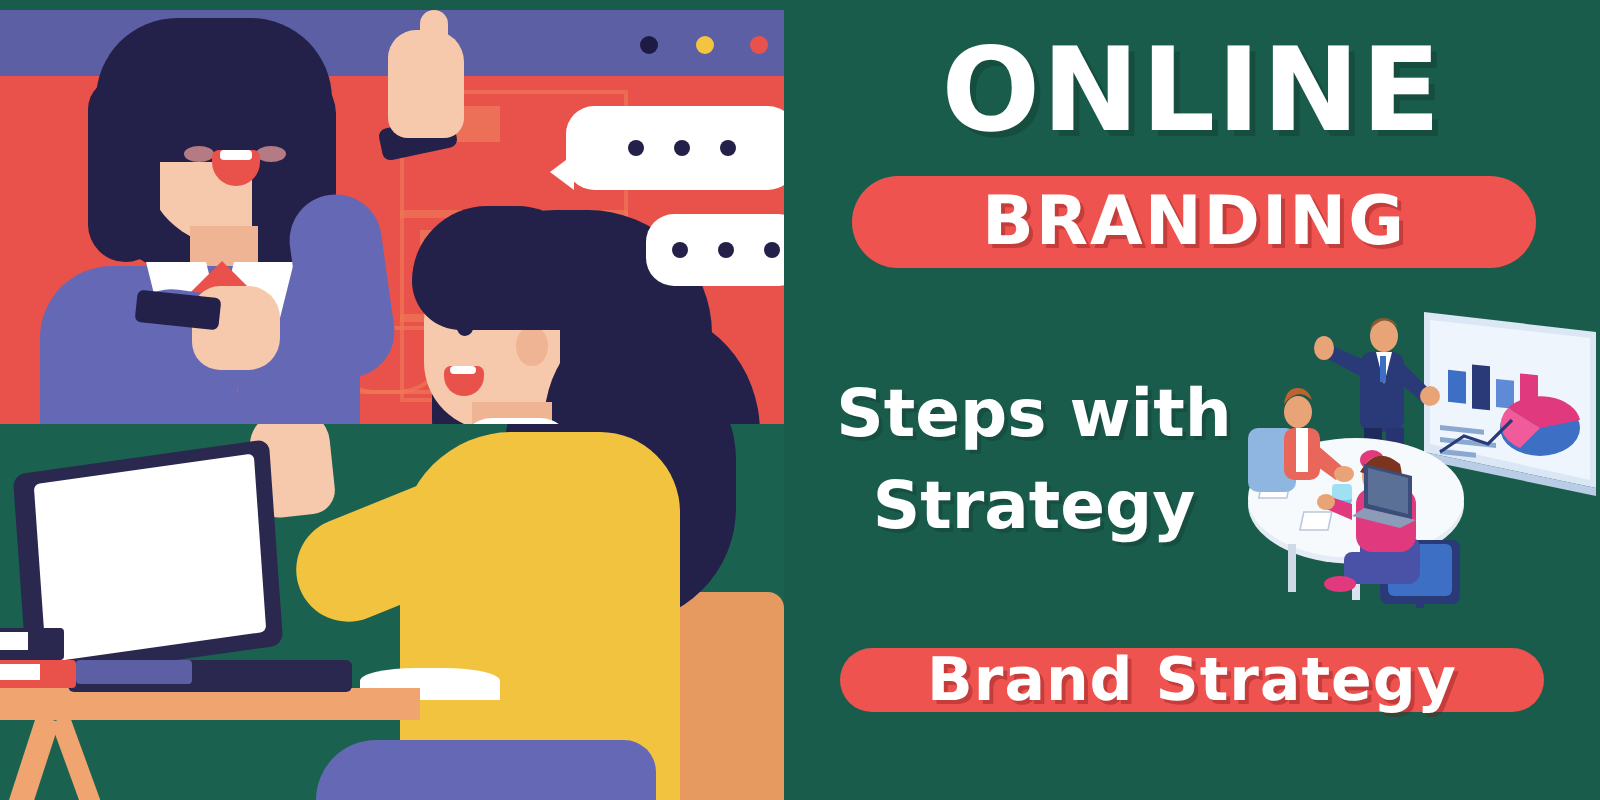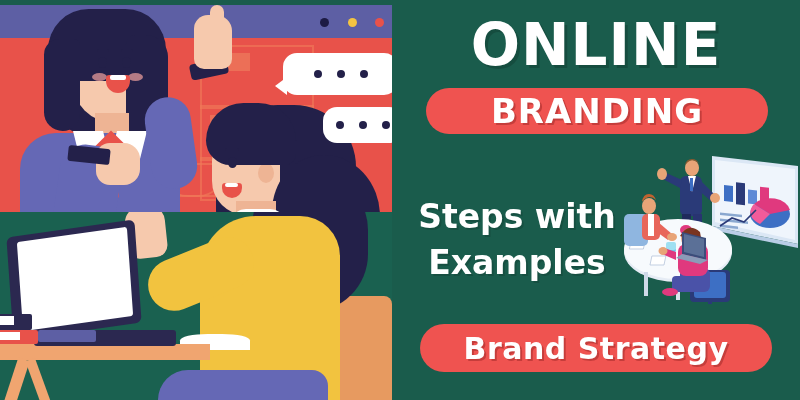--- a/index.html
+++ b/index.html
@@ -304,25 +304,24 @@
     text-shadow:2px 2px 0 rgba(120,20,20,.35);
   }
   #subtitle{
     position:absolute;left:10px;top:184px;width:230px;
     color:#ffffff;
     font-family:"DejaVu Sans",sans-serif;
     font-size:33px;font-weight:bold;
     line-height:1.38;
     text-align:center;
     text-shadow:2px 2px 0 rgba(0,0,0,.14);
-    margin-top:10px;
   }
   #badge-strategy{
     position:absolute;left:28px;top:324px;
-    width:352px;height:48px;
+    width:352px;height:32px;
     background:#ef5350;
     border-radius:24px;
     display:flex;align-items:center;justify-content:center;
   }
   #badge-strategy .label{
     color:#ffffff;
     font-family:"DejaVu Sans",sans-serif;
     font-size:30px;font-weight:bold;
     letter-spacing:.5px;
     text-shadow:2px 2px 0 rgba(120,20,20,.35);
@@ -438,21 +437,21 @@
   <div id="right-column">
 
     <div id="badge-branding">
       <span class="label">BRANDING</span>
     </div>
 
     <div id="title-online">ONLINE</div>
 
     <div id="subtitle">
       <div>Steps with</div>
-      <div>Examples</div>
+      <div>Strategy</div>
     </div>
 
     <div id="office-illustration">
       <svg viewBox="0 0 180 152" width="180" height="152">
 
         <g>
           <polygon points="92,4 178,14 178,92 92,74" fill="#dbe7f5"></polygon>
           <polygon points="95,8 175,17 175,88 95,70" fill="#eff5fc"></polygon>
           <polygon points="92,74 178,92 178,96 92,78" fill="#b9cde6"></polygon>
 

